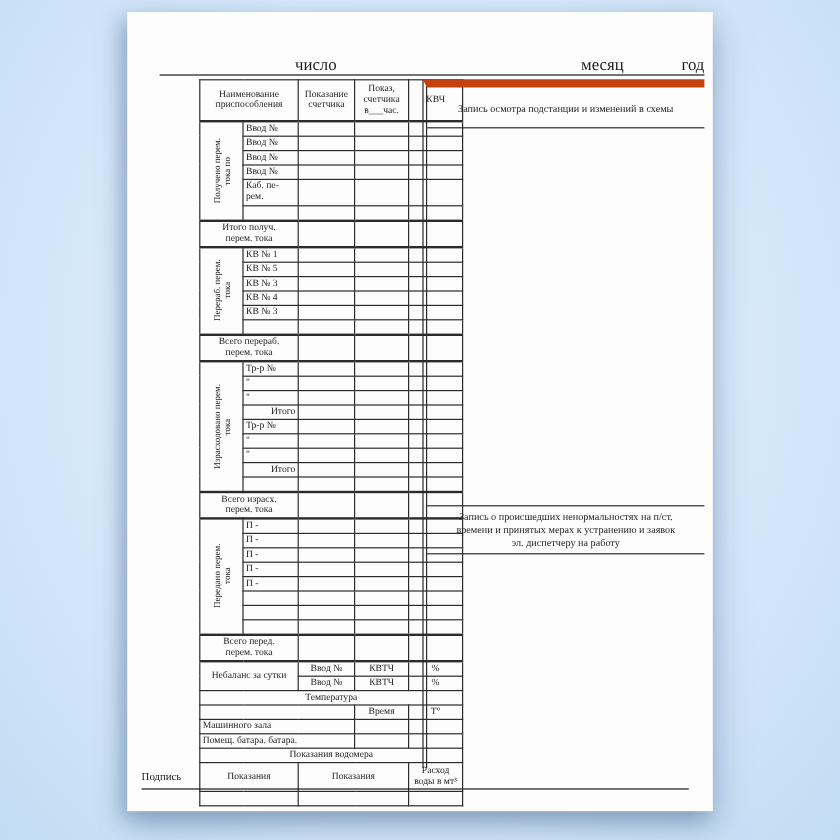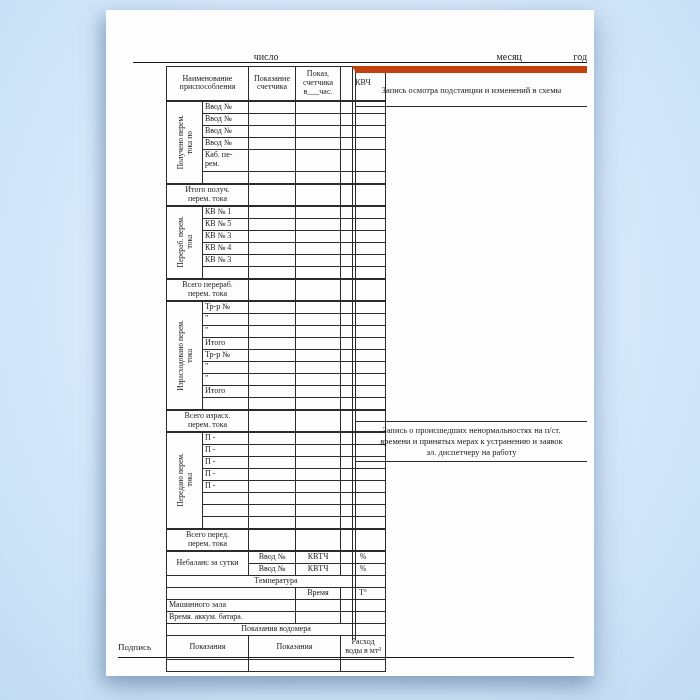--- a/index.html
+++ b/index.html
@@ -12,21 +12,21 @@
   .paper{
     position:absolute;left:106px;top:10px;width:488px;height:666px;
     background:#fdfdfe;
     box-shadow:-5px 7px 16px rgba(100,130,165,.55), 5px 12px 26px rgba(100,130,165,.35);
   }
   
   .date-line{
     position:absolute;left:27px;top:38px;width:454px;height:14px;
     display:flex;align-items:flex-end;
     border-bottom:1px solid #1a1a1a;
-    font-size:10px;line-height:1.1;
+    font-size:14px;line-height:1.1;
   }
   .date-line .seg{border-bottom:0;}
   .s1{flex-grow:108;} .s2{flex-grow:195;} .s3{flex-grow:46;}
   
   table.form{
     position:absolute;left:25px;top:56px;
     border-collapse:collapse;table-layout:fixed;width:219px;
     font-size:8px;line-height:1.08;margin-left:35px;
   }
   table.form td{
@@ -36,21 +36,21 @@
     overflow:hidden;
     vertical-align:middle;
     height:11px;
   }
   td.hdr{text-align:center;font-size:8px;}
   tr.hdr-row td{border-bottom-width:2px;}
   tr.sum td{border-top-width:2px;border-bottom-width:2px;}
   td.merge{text-align:center;}
   td.cent{text-align:center;}
   td.lbl{text-align:left;}
-  td.lblr{text-align:left;}
+  td.lblr{text-align:right;}
   td.rot{padding:0;text-align:center;}
   .rot-inner{
     writing-mode:vertical-rl;transform:rotate(180deg);
     margin:0 auto;font-size:7.5px;line-height:1.2;text-align:center;white-space:pre-line;
   }
   
   .right-panel{
     position:absolute;left:246px;top:56px;width:235px;height:574px;
     border-left:4px double #2b2b2b;border-top:7px solid #c2410c;
     box-sizing:border-box;
@@ -338,21 +338,21 @@
           <td class="lbl" colspan="3"></td>
           <td class="cent">Время</td>
           <td class="cent">Т°</td>
         </tr>
         <tr style="height: 12px;">
           <td class="lbl" colspan="3">Машинного зала</td>
           <td class="val"></td>
           <td class="val"></td>
         </tr>
         <tr style="height: 12px;">
-          <td class="lbl" colspan="3">Время. аккум. батара.</td>
+          <td class="lbl" colspan="3">Помещ. батара. батара.</td>
           <td class="val"></td>
           <td class="val"></td>
         </tr>
         <tr style="height: 12px;">
           <td class="merge" colspan="5">Показания водомера</td>
         </tr>
         <tr style="height: 24px;">
           <td class="cent" colspan="2">Показания</td>
           <td class="cent" colspan="2">Показания</td>
           <td class="cent">Расход

